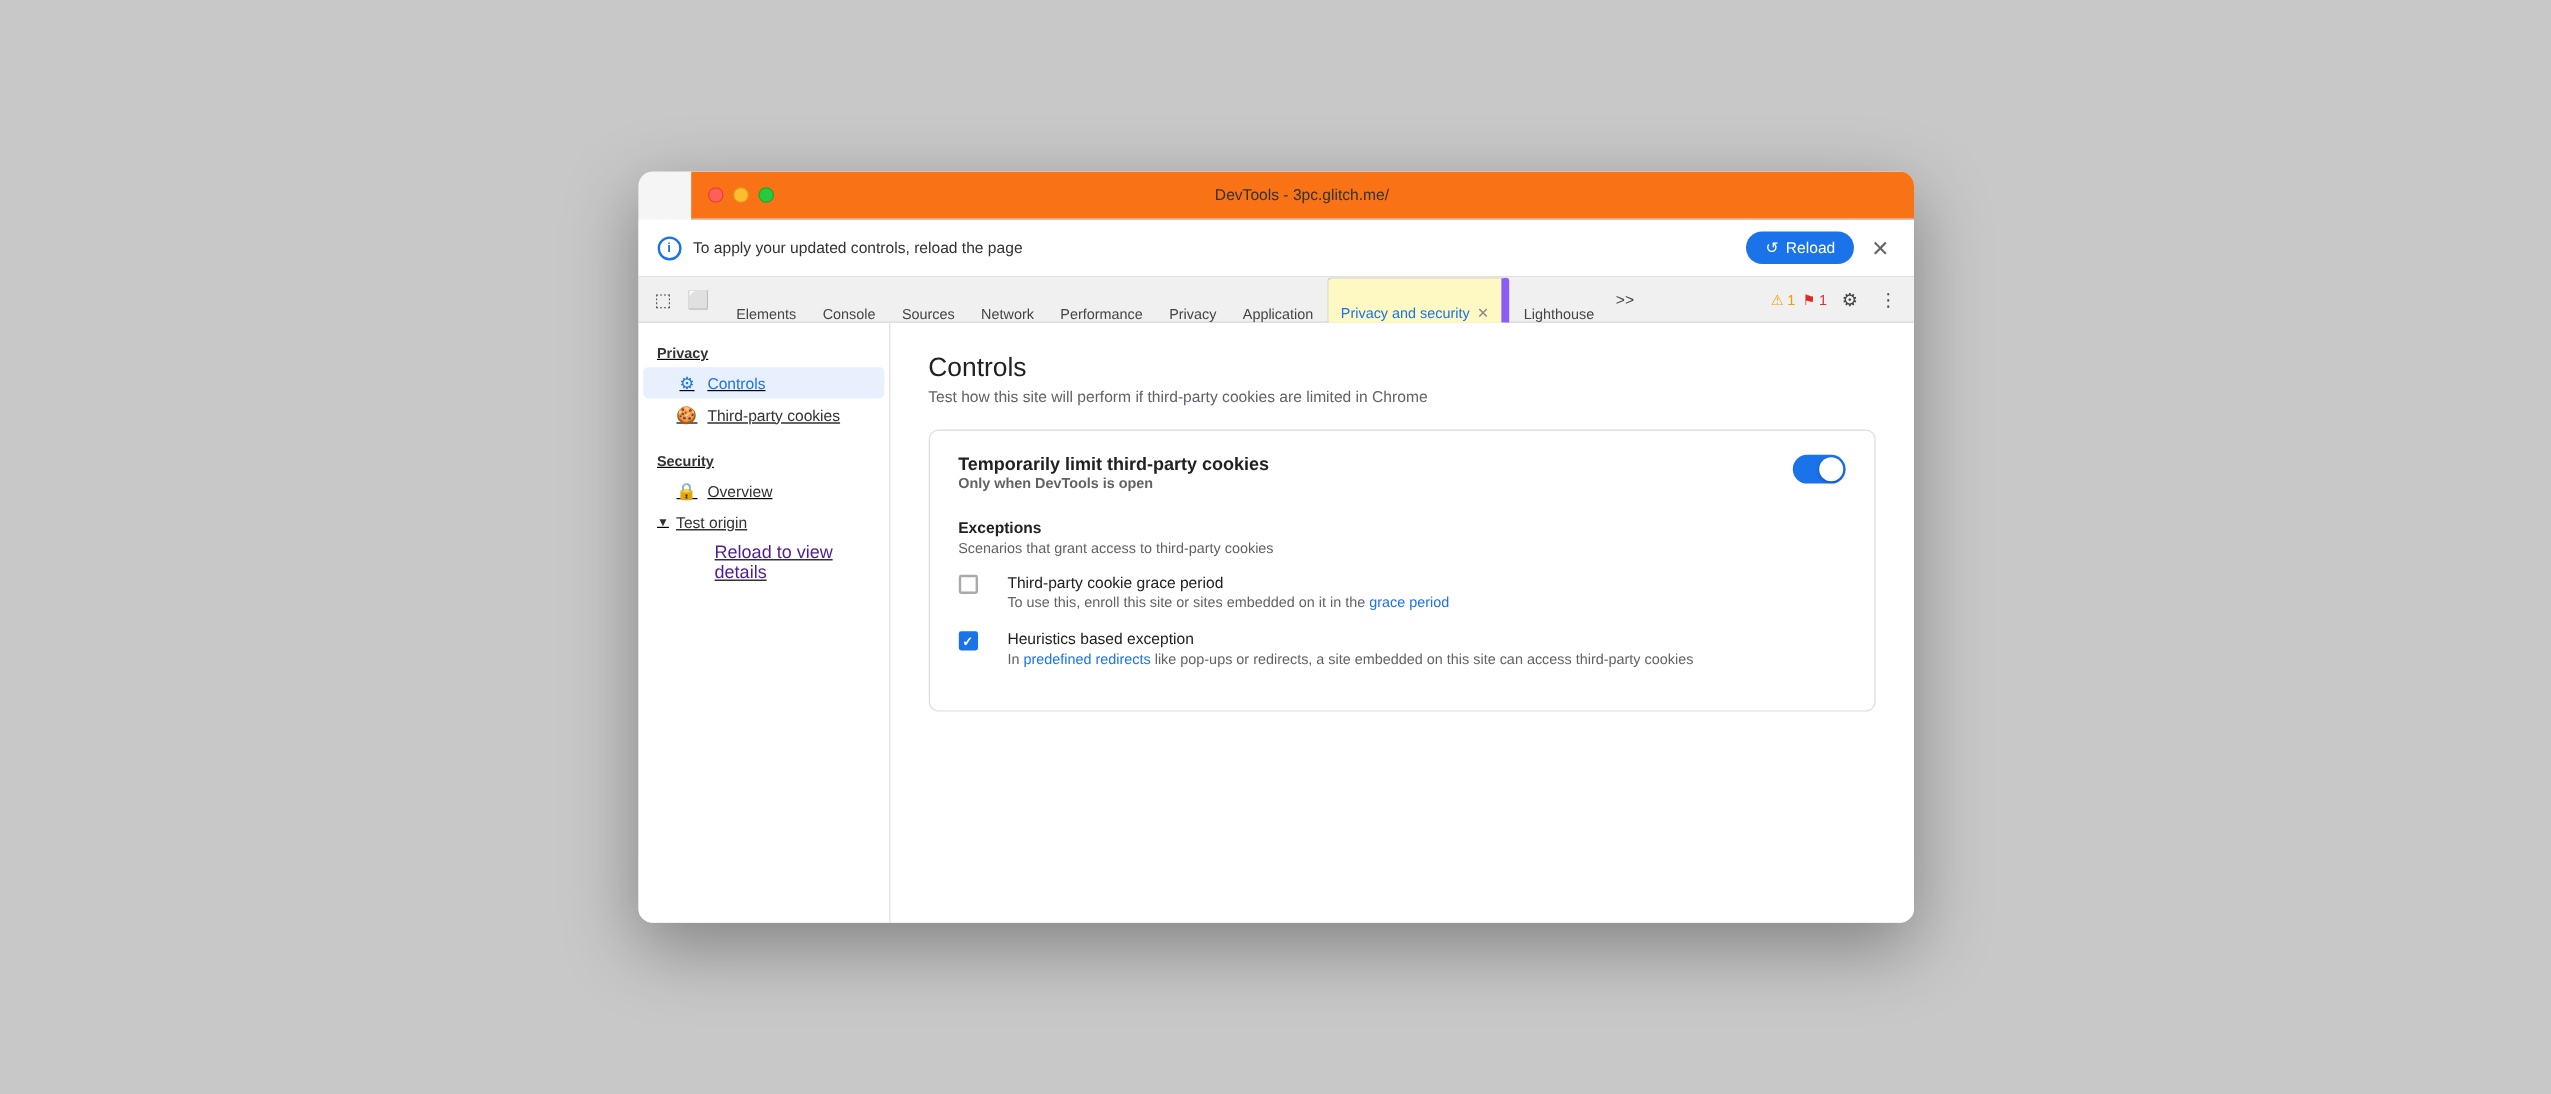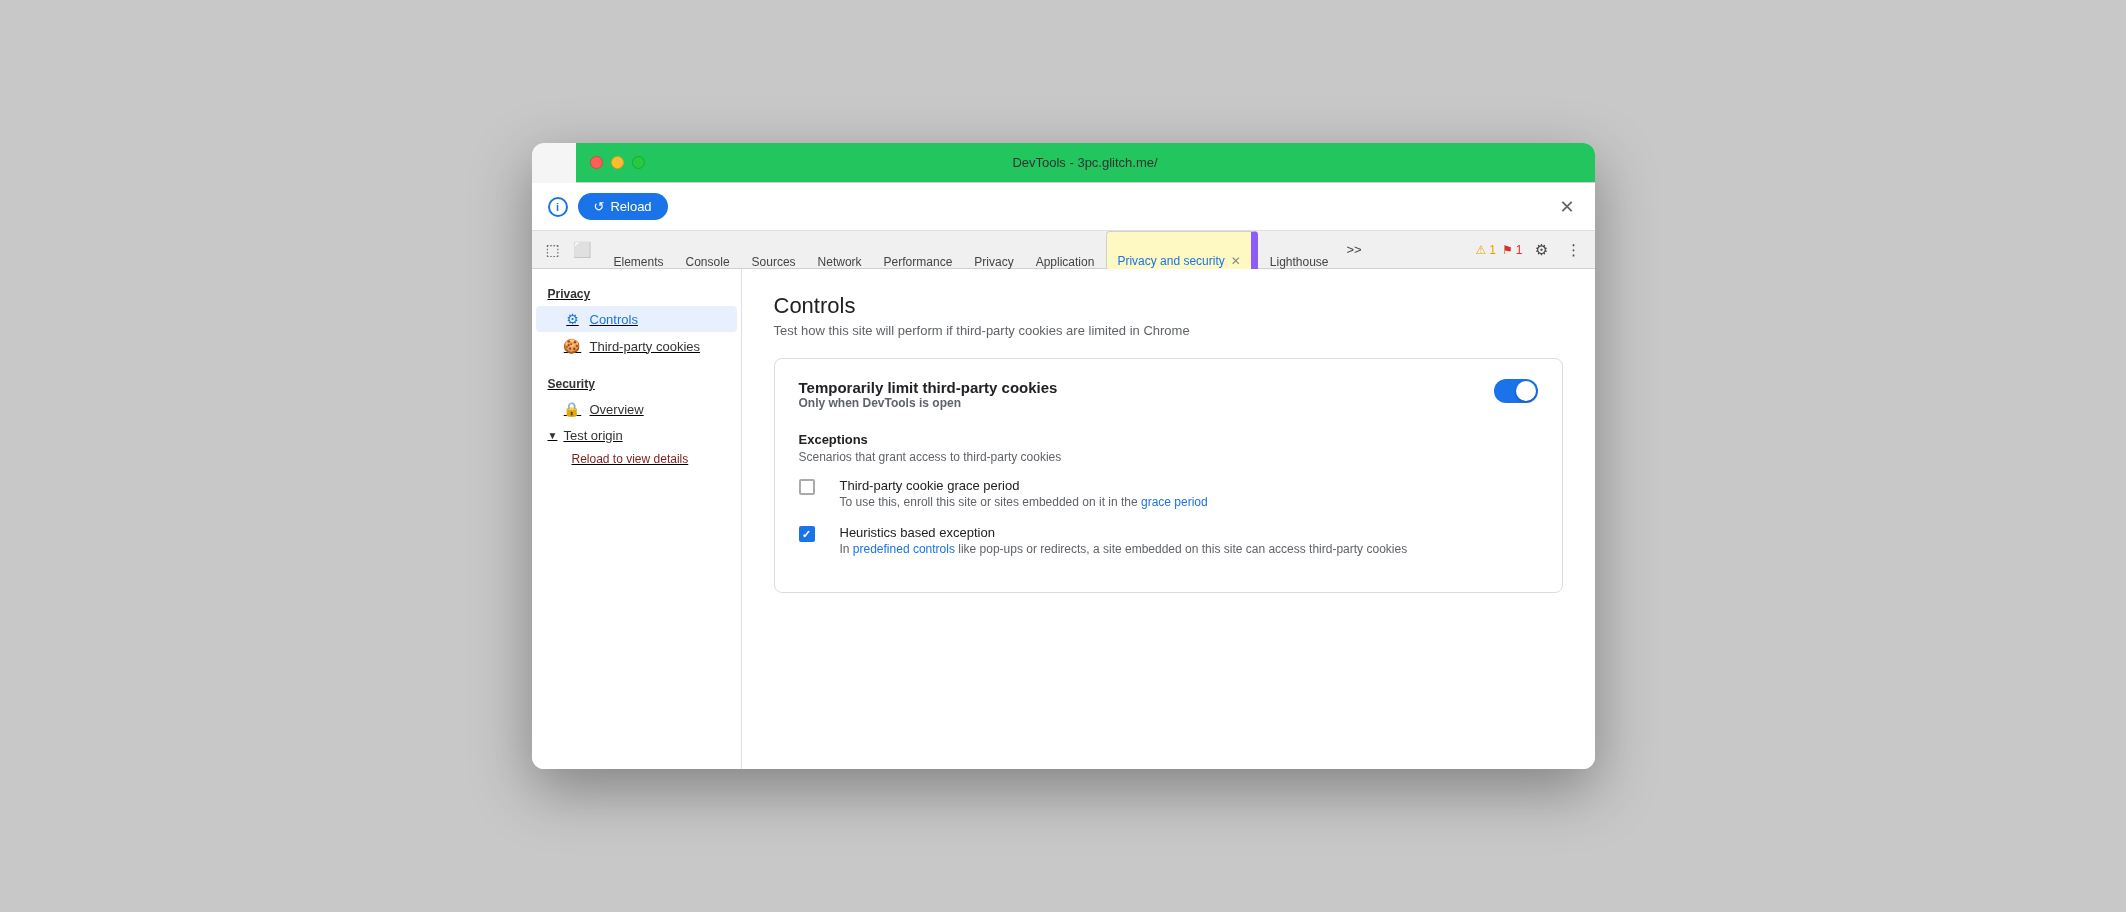--- a/index.html
+++ b/index.html
@@ -13,21 +13,21 @@
     }
     .window {
       width: 1063px;
       background: #f5f5f5;
       border-radius: 12px;
       box-shadow: 0 20px 60px rgba(0,0,0,0.35);
       overflow: hidden;
     }
     
     .titlebar {
-      background: #22c55e;
+      background: #f97316;
       height: 40px;
       display: flex;
       align-items: center;
       padding: 0 14px;
       border-bottom: 1px solid #d0d0d0;
       position: relative;
       margin-left: 44px;
     }
     .traffic-lights {
       display: flex;
@@ -241,23 +241,24 @@
       align-items: center;
       gap: 6px;
       padding: 5px 16px;
       font-size: 13px;
       color: #333;
       cursor: pointer;
     }
     .sidebar-item-arrow .arrow { font-size: 10px; }
     .sidebar-sub-item {
       padding: 4px 16px 4px 40px;
-      font-size: 12px;
-      color: #7f1d1d;
+      font-size: 15px;
+      color: #4c1d95;
       cursor: default;
+      margin-left: 24px;
     }
 
     
     .content {
       flex: 1;
       padding: 24px 32px;
       overflow-y: auto;
     }
     .content-title {
       font-size: 22px;
@@ -380,20 +381,21 @@
       <div class="tl tl-yellow"></div>
       <div class="tl tl-green"></div>
     </div>
     <div class="titlebar-title">DevTools - 3pc.glitch.me/</div>
   </div>
 
   <div class="notification-bar">
     <div class="notification-icon">
       <span>i</span>
     </div>
+    <span class="notification-text">To apply your updated controls, reload the page</span>
     <button class="reload-btn">
       <span>↺</span>
       <span>Reload</span>
     </button>
     <button class="close-x">✕</button>
   </div>
 
   <div class="tabbar">
     <div class="tab-icons">
       <button class="tab-icon-btn">⬚</button>
@@ -495,21 +497,21 @@
                 <span>To use this, enroll this site or sites embedded on it in the </span><a href="#" class="link">grace period</a>
               </div>
             </div>
           </div>
 
           <div class="exception-item">
             <div class="checkbox checked"></div>
             <div>
               <div class="exception-text-title">Heuristics based exception</div>
               <div class="exception-text-desc">
-                <span>In </span><a href="#" class="link">predefined controls</a><span> like pop-ups or redirects, a site embedded on this site can access third-party cookies</span>
+                <span>In </span><a href="#" class="link">predefined redirects</a><span> like pop-ups or redirects, a site embedded on this site can access third-party cookies</span>
               </div>
             </div>
           </div>
         </div>
       </div>
     </div>
   </div>
 </div>
 
 </body></html>

